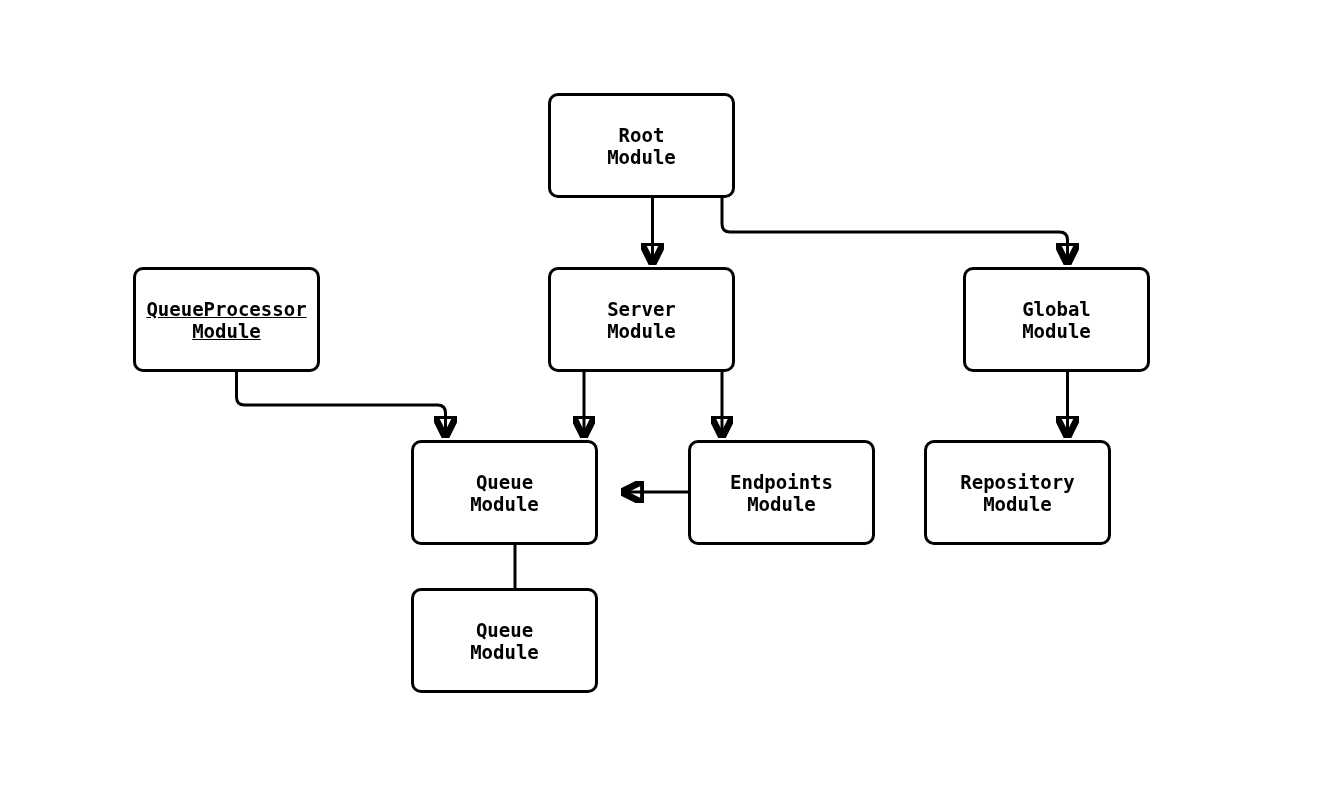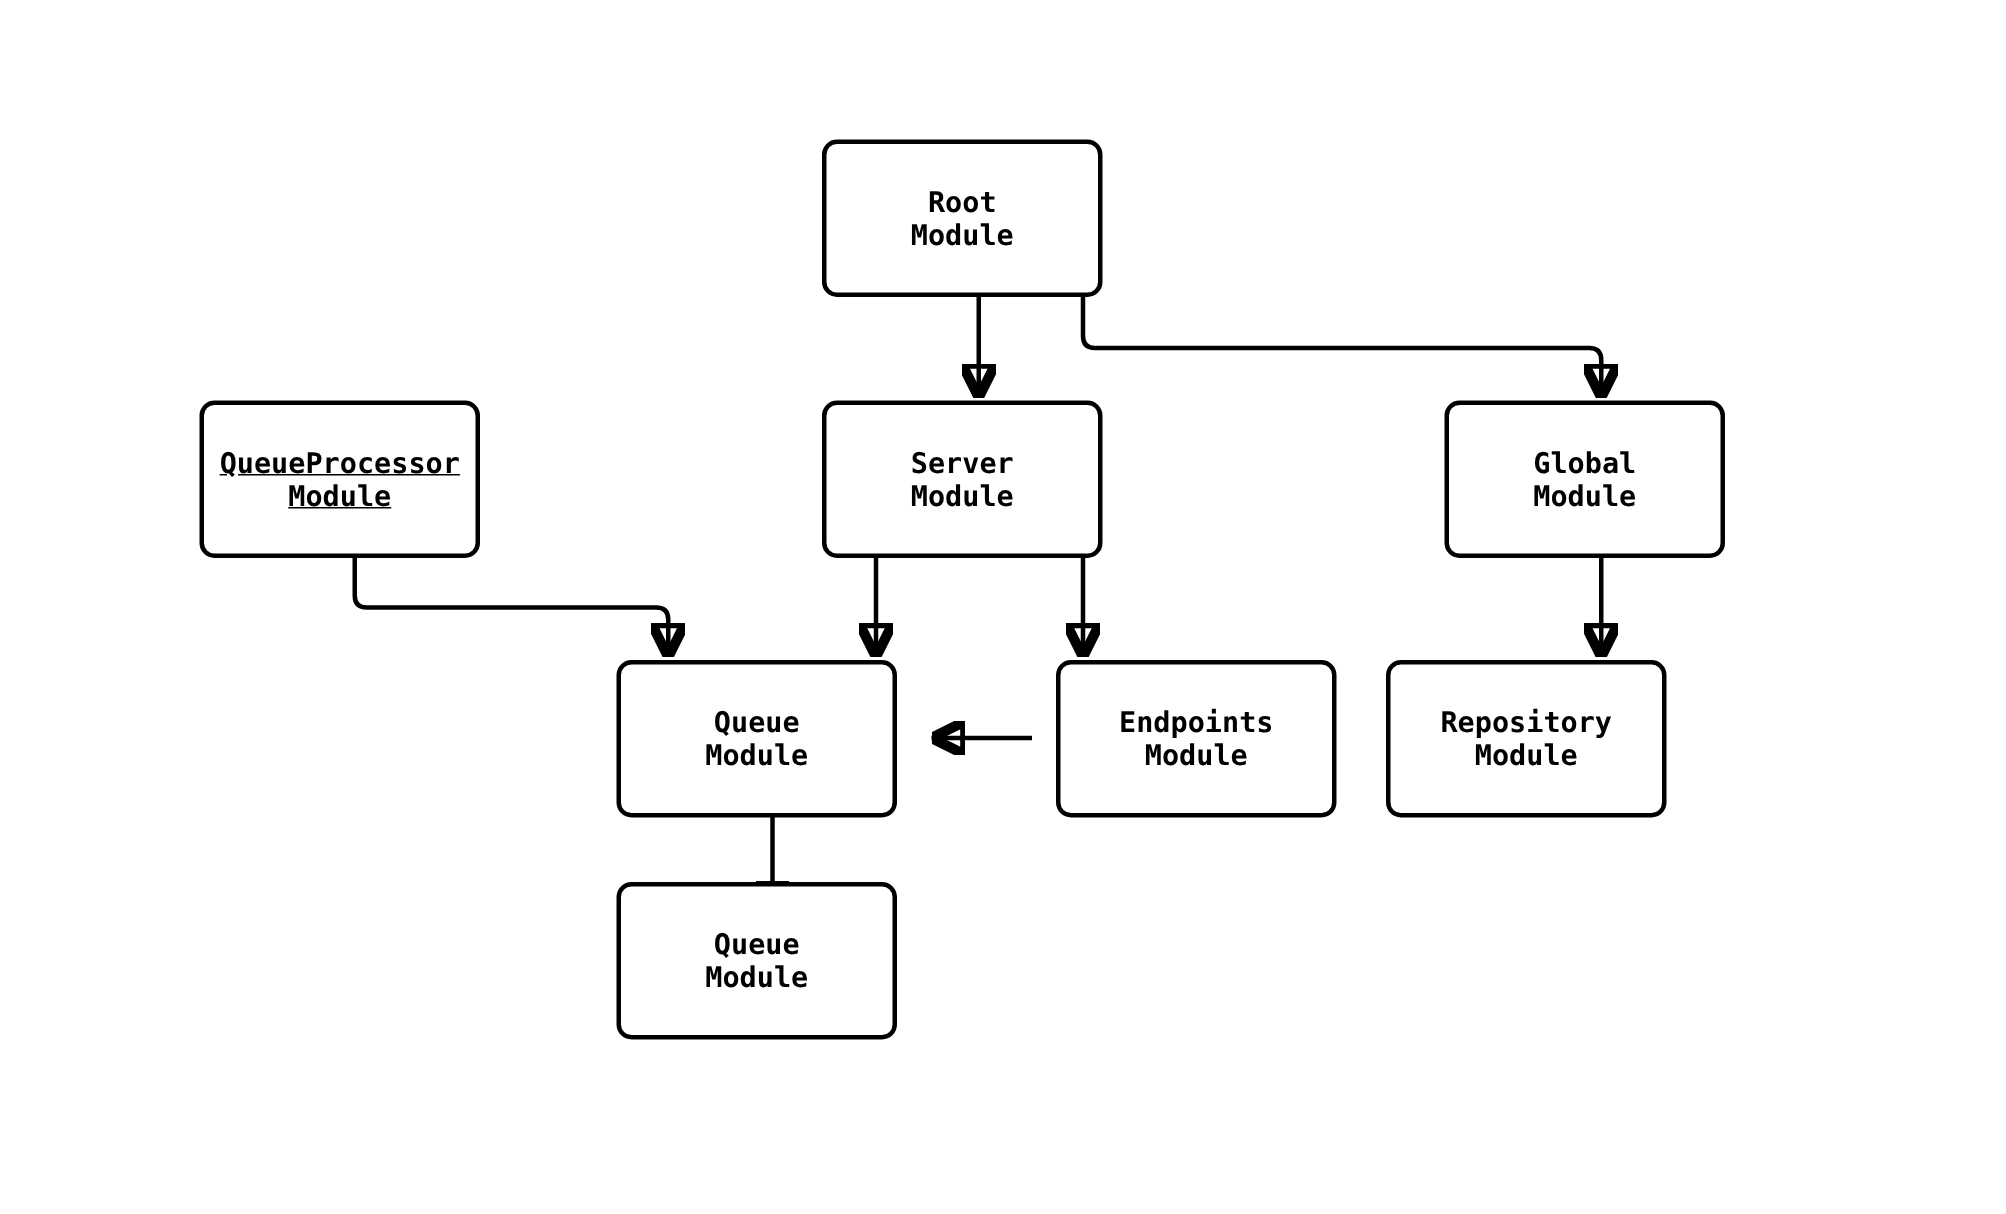--- a/index.html
+++ b/index.html
@@ -47,21 +47,21 @@
     line-height: 22px;
     color: #000000;
     white-space: nowrap;
   }
   
   .pos-root          { left: 548px; top: 93px;  }
   .pos-queueprocessor{ left: 133px; top: 267px; text-decoration: underline; }
   .pos-server        { left: 548px; top: 267px; }
   .pos-global        { left: 963px; top: 267px; }
   .pos-core          { left: 411px; top: 440px; }
-  .pos-endpoints     { left: 688px; top: 440px; margin-left: 16px; }
+  .pos-endpoints     { left: 688px; top: 440px; }
   .pos-repository    { left: 924px; top: 440px; }
   .pos-queue         { left: 411px; top: 588px; }
 </style>
 </head>
 <body>
 
 <div class="canvas">
 
   <svg class="edges" viewBox="0 0 1337 809" xmlns="http://www.w3.org/2000/svg">
     <defs>

